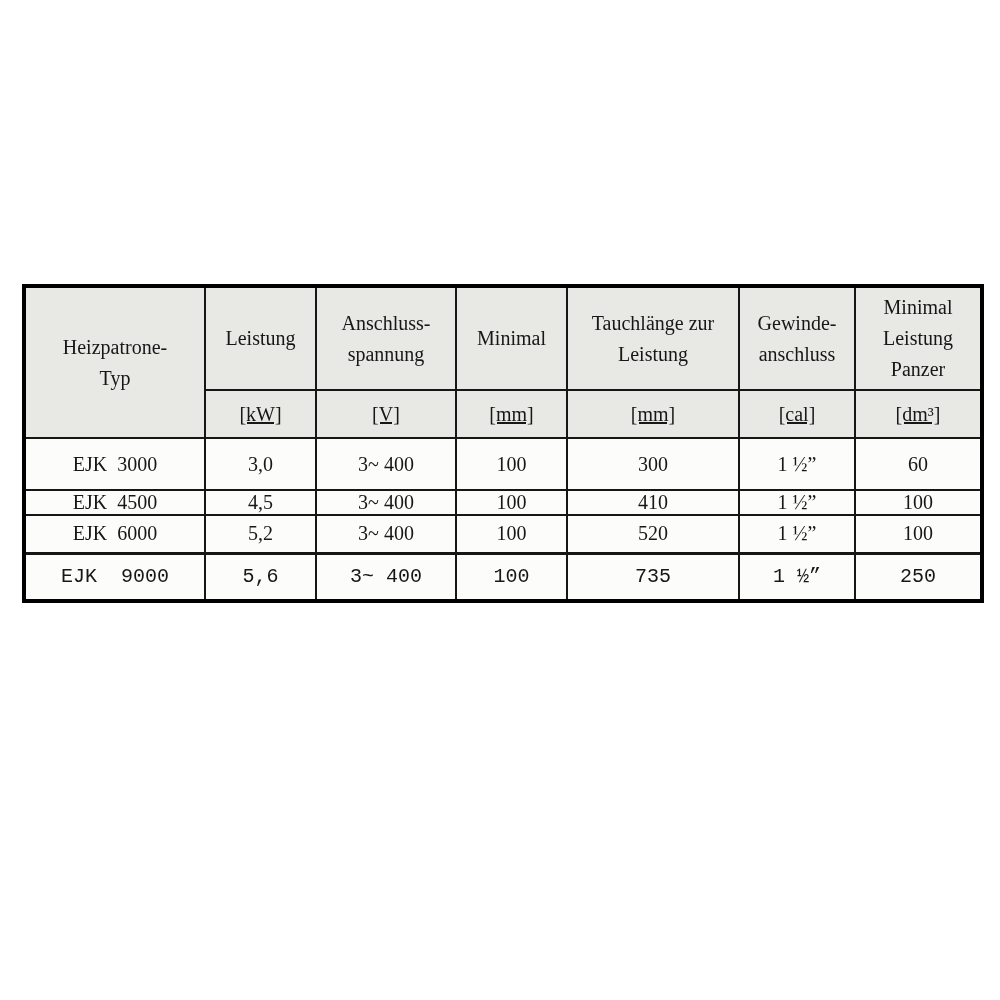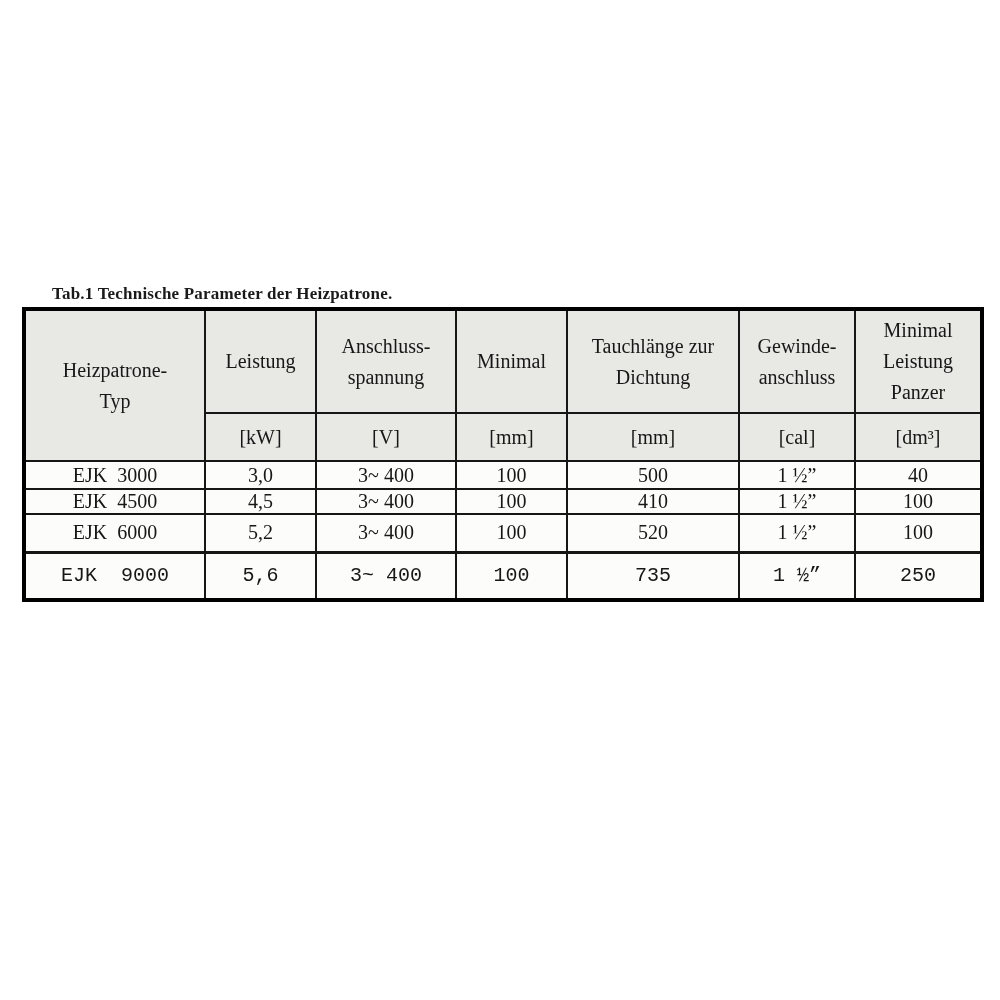--- a/index.html
+++ b/index.html
@@ -43,66 +43,65 @@
     overflow: hidden;
   }
   table.params th {
     background: #e8e8e5;
   }
   .header-row th {
     line-height: 31px;
     white-space: pre-line;
   }
   .header-row { height: 104px; }
-  .units-row  { height: 48px; }
+  .units-row  { height: 48px; text-decoration: underline; }
   .units-row th {
     border-bottom-width: 4px;
     line-height: 22px;
   }
   th.type-head {
     border-right-width: 4px;
     border-bottom-width: 4px;
   }
   td.type-cell {
     border-right-width: 4px;
     white-space: pre;
   }
-  tr.row-0 { height: 28px; }
+  tr.row-0 { height: 52px; }
   tr.row-1 { height: 20px; }
   tr.row-2 { height: 38px; margin-top: 10px; }
   tr.row-3 { height: 48px; font-family: Liberation Mono, monospace; }
   tr.row-3 td { border-top-width: 3px; }
   td { background: #fcfcfb; }
 </style>
 </head>
 <body>
 
 <div class="doc-block">
-  <p class="caption">Tab.1 Technische Parameter der Heizpatrone.</p>
 
   <table class="params">
     <colgroup>
       <col style="width:181px">
       <col style="width:111px">
       <col style="width:140px">
       <col style="width:111px">
       <col style="width:172px">
       <col style="width:116px">
       <col style="width:127px">
     </colgroup>
     <thead>
       <tr class="header-row">
         <th rowspan="2" class="type-head">Heizpatrone-
 Typ</th>
         <th>Leistung</th>
         <th>Anschluss-
 spannung</th>
         <th>Minimal</th>
         <th>Tauchlänge zur
-Dichtung</th>
+Leistung</th>
         <th>Gewinde-
 anschluss</th>
         <th>Minimal
 Leistung
 Panzer</th>
       </tr>
       <tr class="units-row">
         <th>[kW]</th>
         <th>[V]</th>
         <th>[mm]</th>
@@ -110,23 +109,23 @@
         <th>[cal]</th>
         <th>[dm³]</th>
       </tr>
     </thead>
     <tbody>
       <tr class="row-0">
         <td class="type-cell">EJK  3000</td>
         <td>3,0</td>
         <td>3~ 400</td>
         <td>100</td>
-        <td>500</td>
+        <td>300</td>
         <td>1 ½”</td>
-        <td>40</td>
+        <td>60</td>
       </tr>
       <tr class="row-1">
         <td class="type-cell">EJK  4500</td>
         <td>4,5</td>
         <td>3~ 400</td>
         <td>100</td>
         <td>410</td>
         <td>1 ½”</td>
         <td>100</td>
       </tr>

